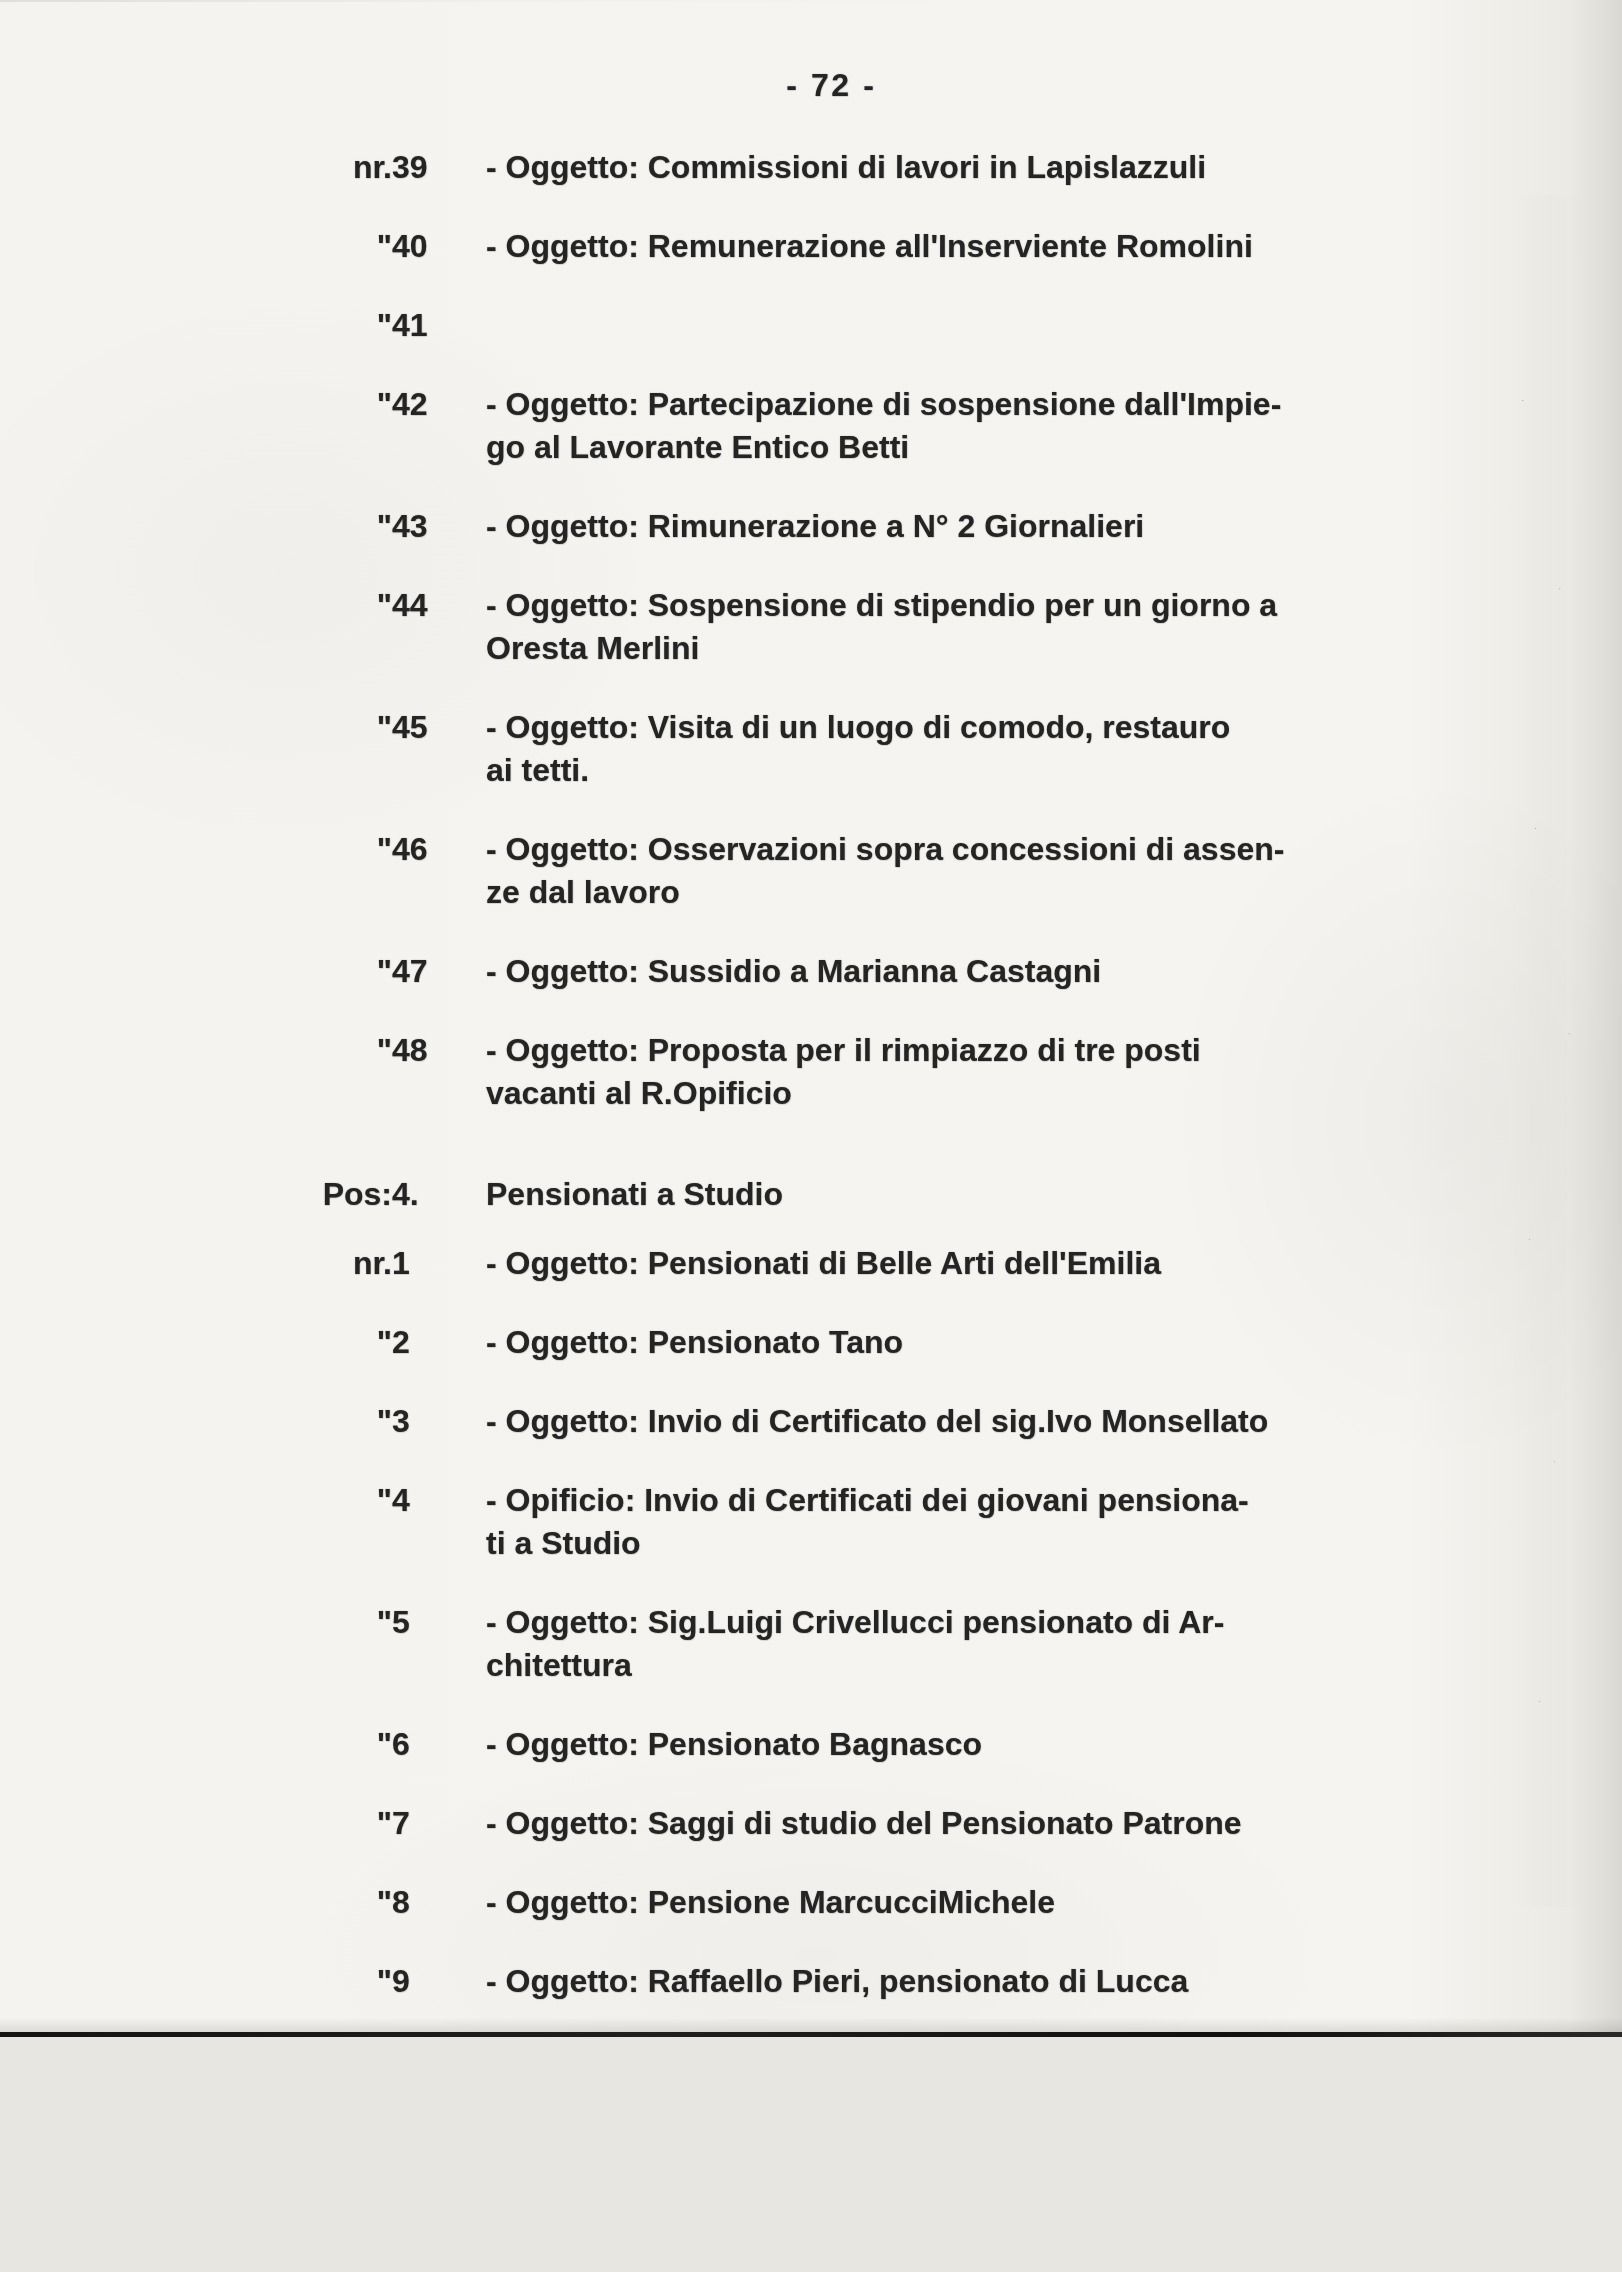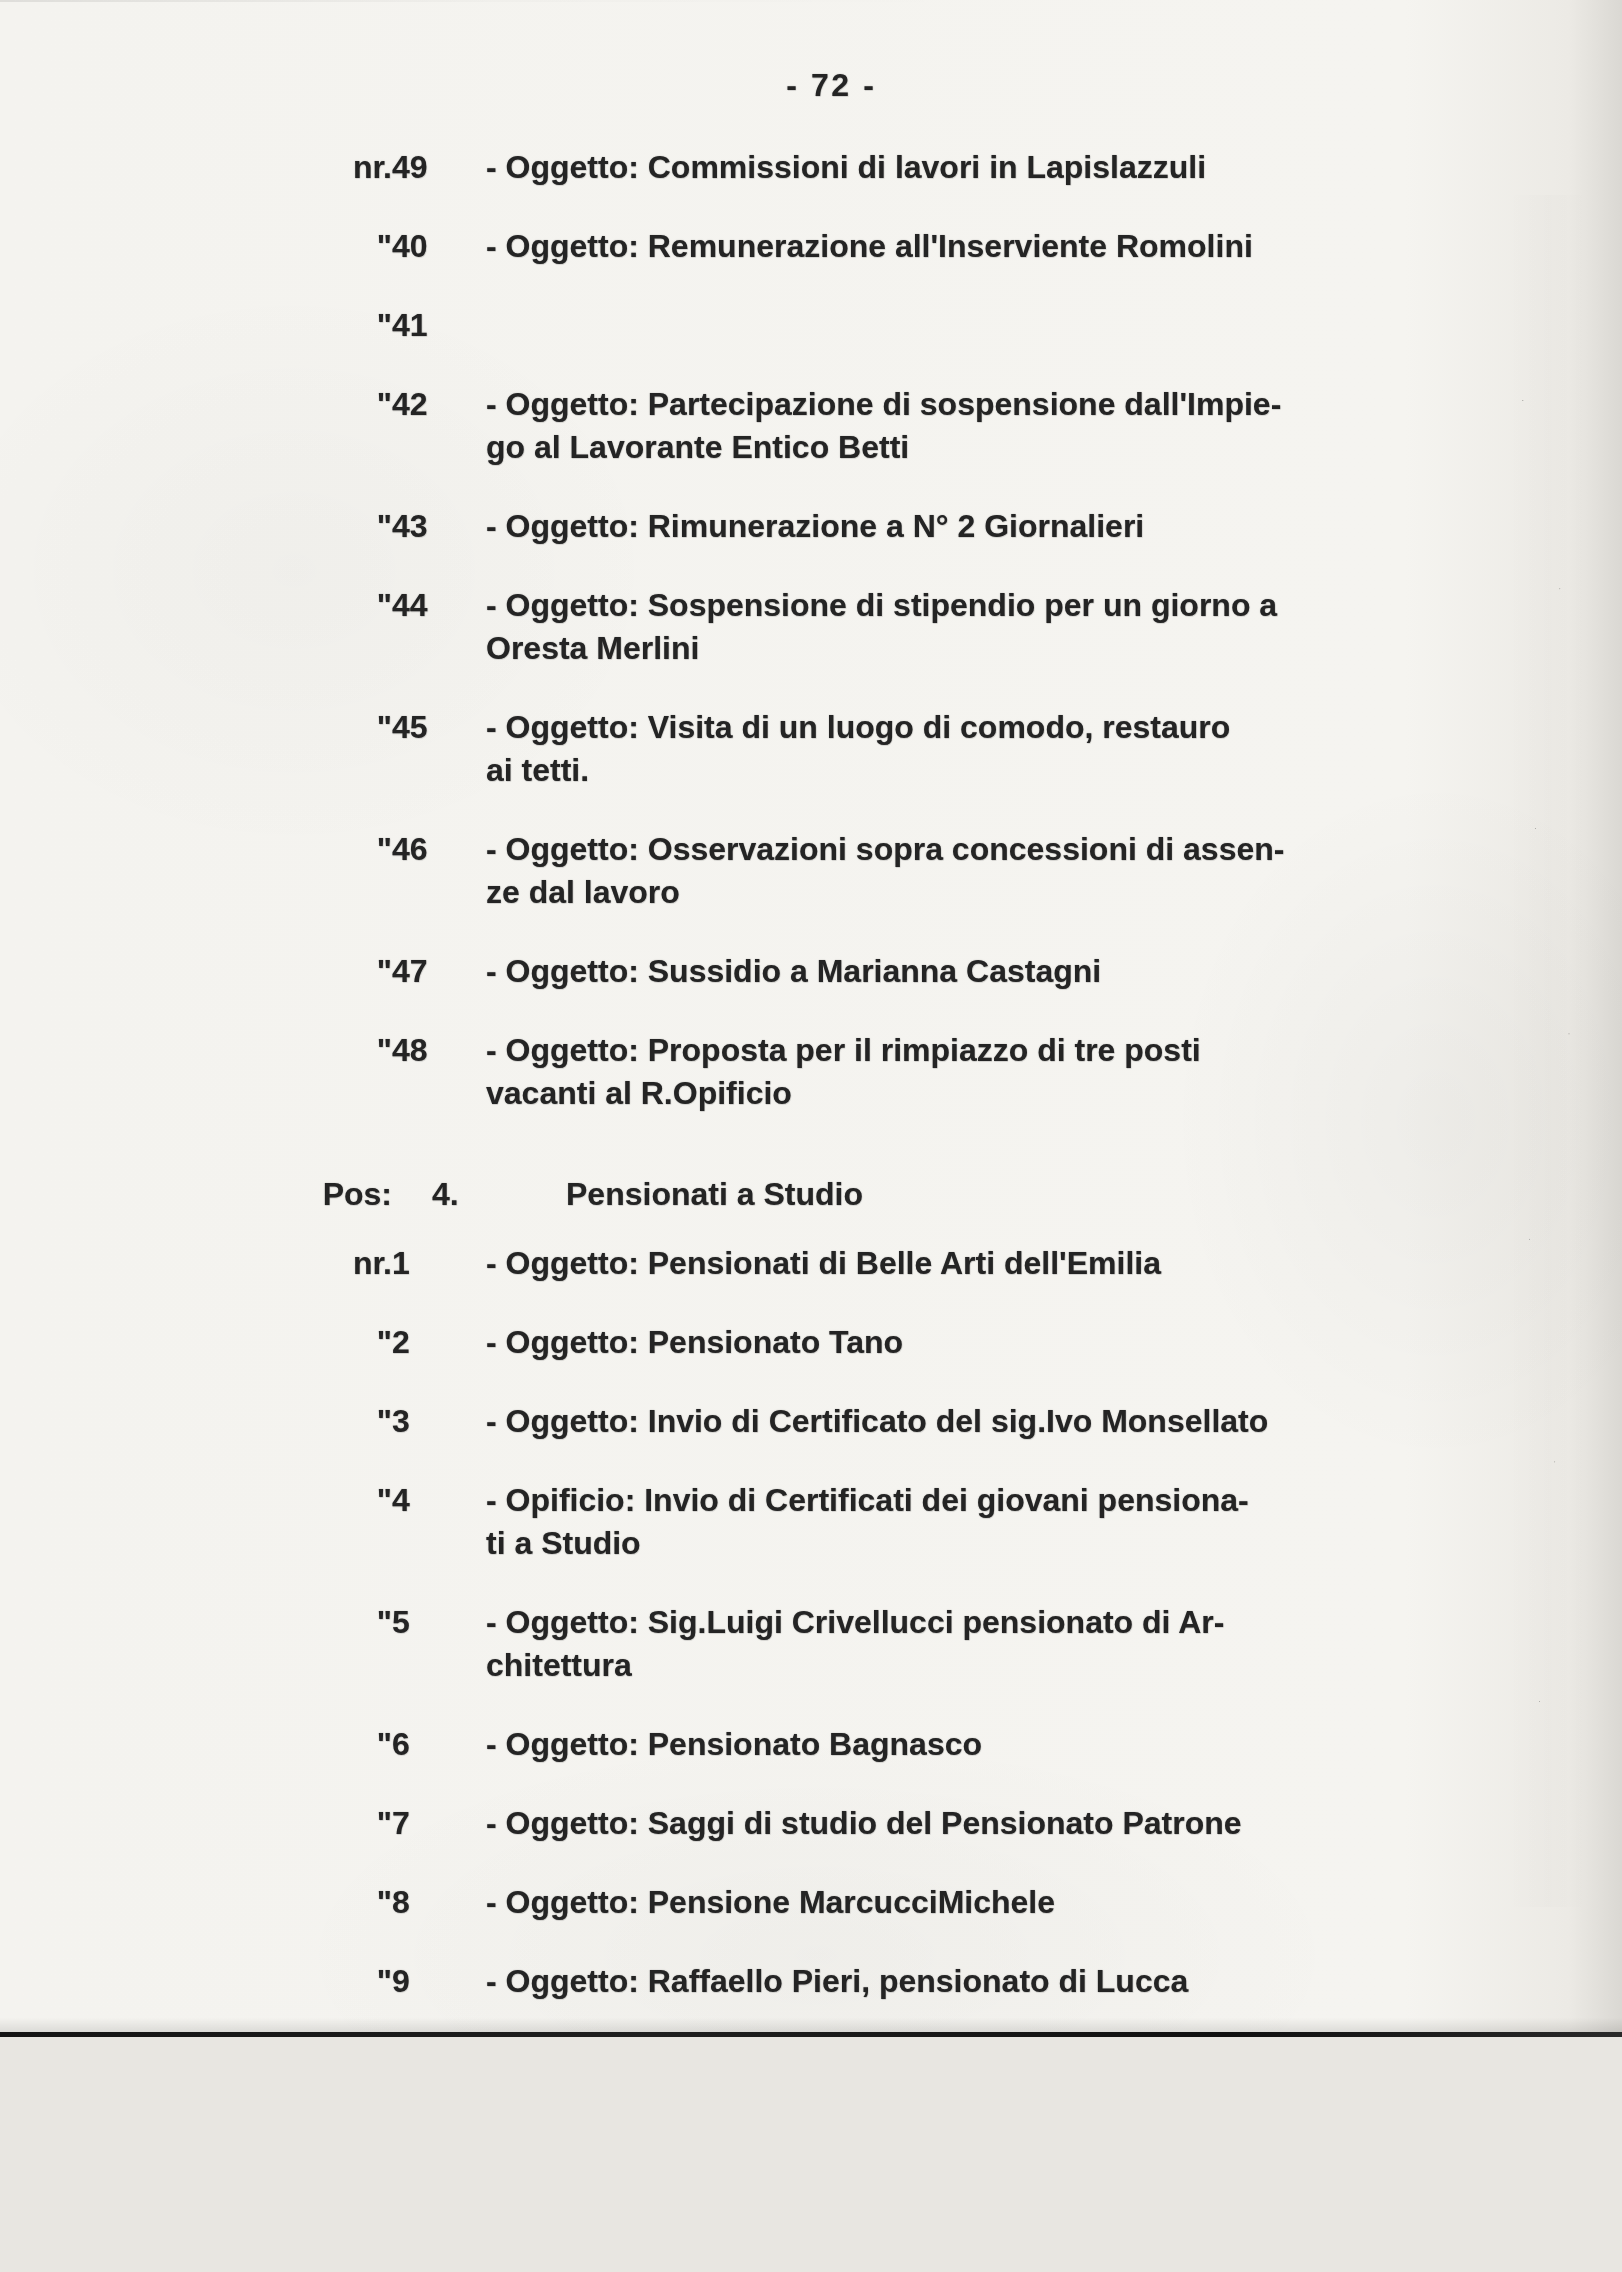--- a/index.html
+++ b/index.html
@@ -50,21 +50,21 @@
     display: grid;
     grid-template-columns: 110px 94px 1fr;
     margin-bottom: 36px;
     font-size: 32px;
     line-height: 43px;
   }
   .entry-prefix { white-space: pre; text-align: right; }
   .entry-number { white-space: pre; }
   .entry-body   { white-space: pre-line; }
   #pos4-header { margin-top: 58px; }
-  #pos4-header .entry { margin-bottom: 26px; gap: 40px; }
+  #pos4-header .entry { margin-bottom: 26px; }
   
   .scan-bottom-bar {
     position: absolute;
     left: 0; right: 0; bottom: 0;
     height: 5.2px;
     background: linear-gradient(to right, #141414 0%, #1f1f1f 40%, #101010 75%, #2a2a2a 100%);
   }
   .scan-bottom-smudge {
     position: absolute;
     left: 0; right: 0; bottom: 5.2px;
@@ -98,21 +98,21 @@
 
 <div class="page">
   <div class="scan-top-edge"></div>
 
   <div class="page-number ink">- 72 -</div>
 
   <div class="entries">
     <div id="pos1-entries">
   <div class="entry">
     <span class="entry-prefix ink">nr.</span>
-    <span class="entry-number ink">49</span>
+    <span class="entry-number ink">39</span>
     <span class="entry-body ink">- Oggetto: Commissioni di lavori in Lapislazzuli</span>
   </div>
 
   <div class="entry">
     <span class="entry-prefix ink"> "</span>
     <span class="entry-number ink">40</span>
     <span class="entry-body ink">- Oggetto: Remunerazione all'Inserviente Romolini</span>
   </div>
 
   <div class="entry">

